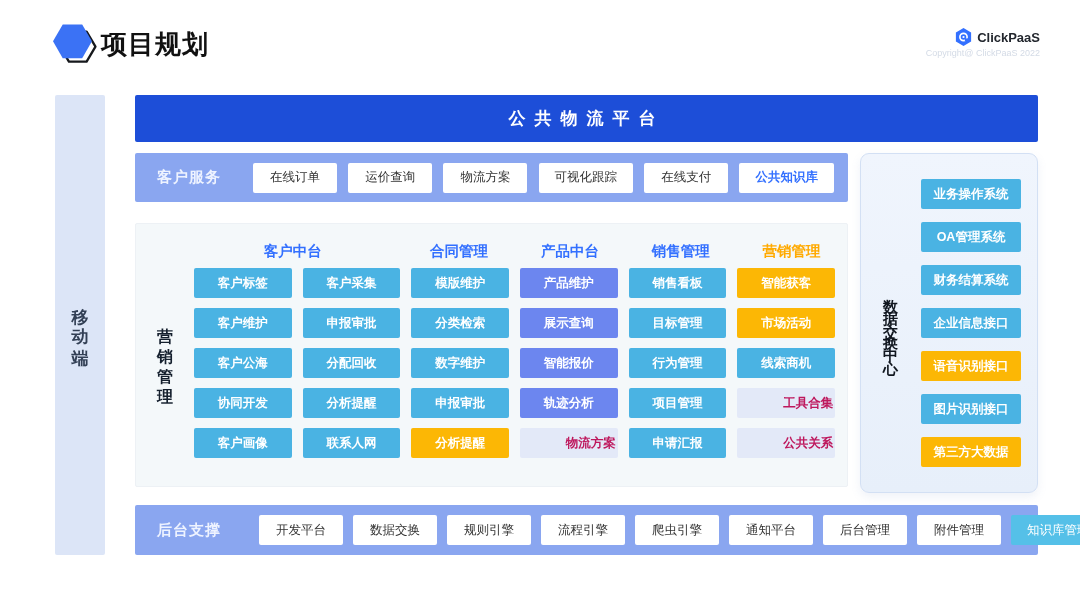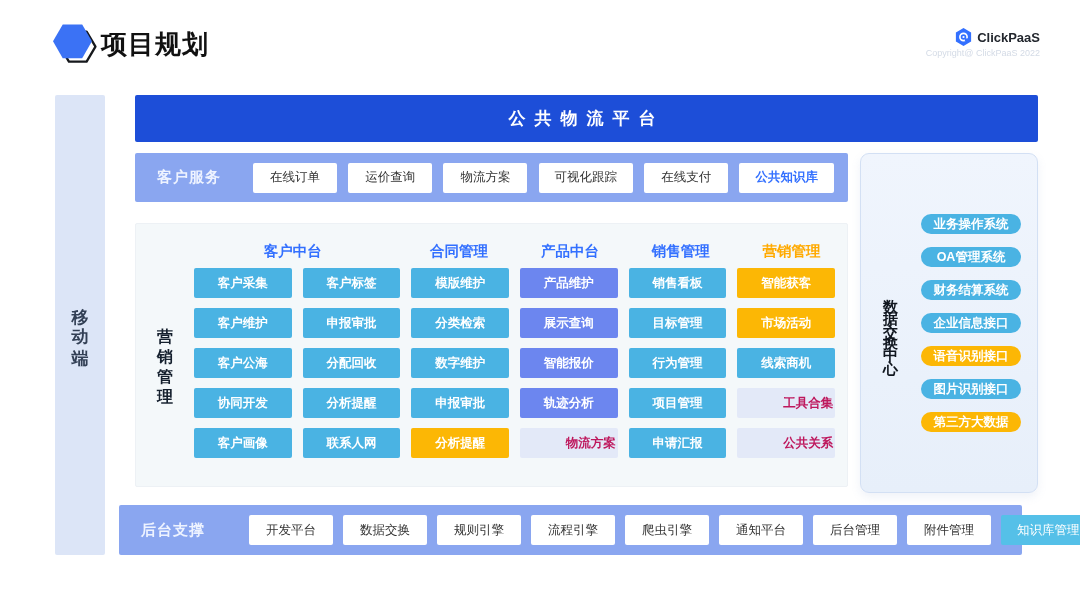--- a/index.html
+++ b/index.html
@@ -22,21 +22,21 @@
   
   .v-text{writing-mode:vertical-rl;text-orientation:upright;font-weight:800;color:#1f2b3d;line-height:1;}
   .mobile-bar .v-text{font-size:17px;letter-spacing:1.2em;color:#323f55;}
   
   .banner{position:absolute;left:135px;top:95px;width:903px;height:47px;background:#1d4ed8;
     display:flex;align-items:center;justify-content:center;border-radius:2px;}
   .banner span{color:#fff;font-size:17px;font-weight:800;letter-spacing:9px;}
   
   .hbar{position:absolute;background:#8aa6f0;display:flex;align-items:center;border-radius:2px;}
   .service-bar{left:135px;top:153px;width:713px;height:49px;padding:0 14px 0 22px;box-sizing:border-box;gap:18px;}
-  .support-bar{left:119px;top:505px;width:903px;height:50px;padding:0 14px 0 22px;box-sizing:border-box;gap:30px;}
+  .support-bar{left:135px;top:505px;width:903px;height:50px;padding:0 14px 0 22px;box-sizing:border-box;gap:24px;}
   .bar-label{color:#eef3ff;font-size:15px;font-weight:800;white-space:nowrap;letter-spacing:1px;}
   .bar-buttons{flex:1;display:flex;align-items:center;justify-content:space-between;gap:10px;margin-left:14px;}
   
   .chip{height:30px;display:flex;align-items:center;justify-content:center;
     font-size:12.5px;border-radius:2px;white-space:nowrap;box-sizing:border-box;}
   .bar-buttons .chip{padding:0 16px;min-width:84px;}
   .chip.white{background:#fff;color:#333;font-weight:400;}
   .chip.white-blue{background:#fff;color:#3370ff;font-weight:800;}
   .chip.cyan{background:#4ab3e3;color:#fff;font-weight:700;}
   .chip.indigo{background:#6c86ef;color:#fff;font-weight:700;}
@@ -53,21 +53,21 @@
   .matrix-hdr.blue{color:#3370ff;}
   .matrix-hdr.orange{color:#ffaa00;}
   .matrix-cells{display:grid;grid-template-columns:repeat(6,1fr);column-gap:11px;row-gap:10px;}
   
   .right-panel{position:absolute;left:860px;top:153px;width:178px;height:340px;
     background:linear-gradient(180deg,#f0f5fd,#e7effa);border:1px solid #d3e0f4;border-radius:9px;
     box-sizing:border-box;display:flex;box-shadow:0 4px 10px rgba(120,150,200,0.12);}
   .right-panel .label-col{width:60px;display:flex;align-items:center;justify-content:center;}
   .right-panel .v-text{font-size:15px;letter-spacing:0.8em;color:#10161f;}
   .exchange-items{flex:1;display:flex;flex-direction:column;justify-content:center;gap:13px;padding:0 16px 0 0;}
-  .exchange-items .chip{height:20px;font-size:12.5px;border-radius:12px;}
+  .exchange-items .chip{height:30px;font-size:12.5px;}
   
   .chip.cyan-lite{background:#55c0e8;color:#fff;font-weight:400;}
 </style>
 </head>
 <body>
 
 <div class="page">
 
   <div class="hdr">
     <div class="title-wrap">
@@ -117,22 +117,22 @@
     </div>
     <div class="matrix">
       <div class="matrix-headers">
           <div class="matrix-hdr blue" style="grid-column: span 2;">客户中台</div>
           <div class="matrix-hdr blue" style="grid-column: span 1;">合同管理</div>
           <div class="matrix-hdr blue" style="grid-column: span 1;">产品中台</div>
           <div class="matrix-hdr blue" style="grid-column: span 1;">销售管理</div>
           <div class="matrix-hdr orange" style="grid-column: span 1;">营销管理</div>
         </div>
       <div class="matrix-cells">
+          <div class="chip cyan">客户标签</div>
           <div class="chip cyan">客户采集</div>
-          <div class="chip cyan">客户标签</div>
           <div class="chip cyan">模版维护</div>
           <div class="chip indigo">产品维护</div>
           <div class="chip cyan">销售看板</div>
           <div class="chip orange">智能获客</div>
           <div class="chip cyan">客户维护</div>
           <div class="chip cyan">申报审批</div>
           <div class="chip cyan">分类检索</div>
           <div class="chip indigo">展示查询</div>
           <div class="chip cyan">目标管理</div>
           <div class="chip orange">市场活动</div>

